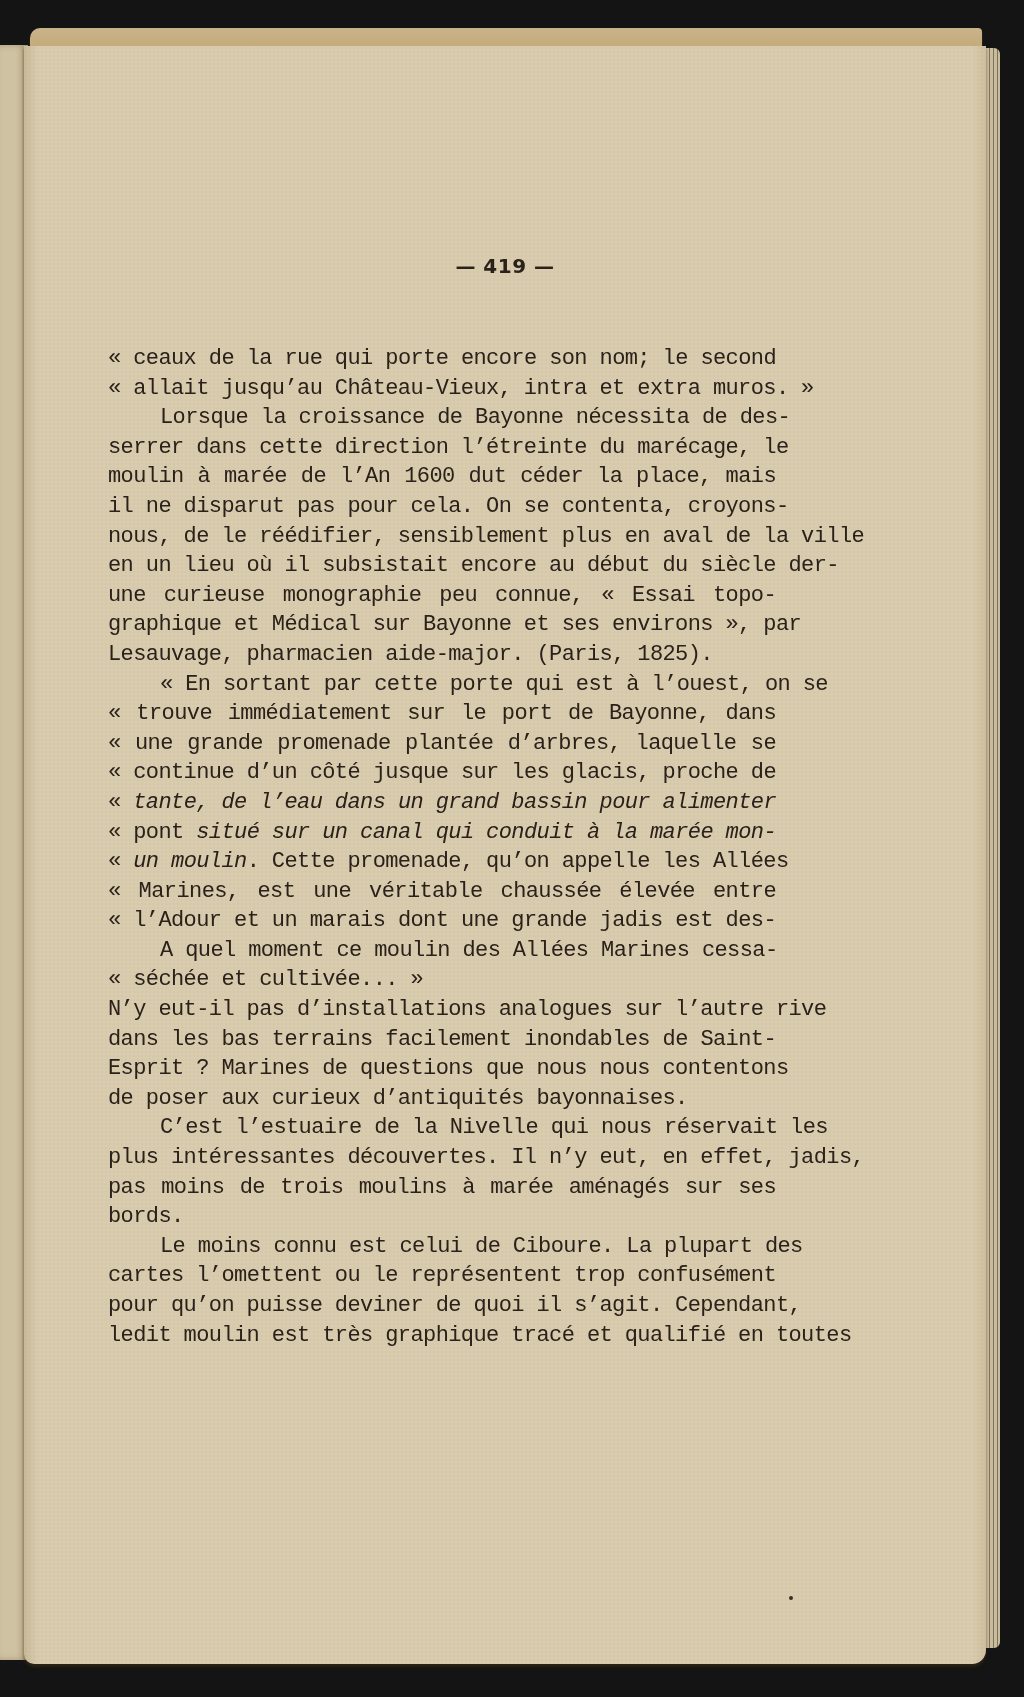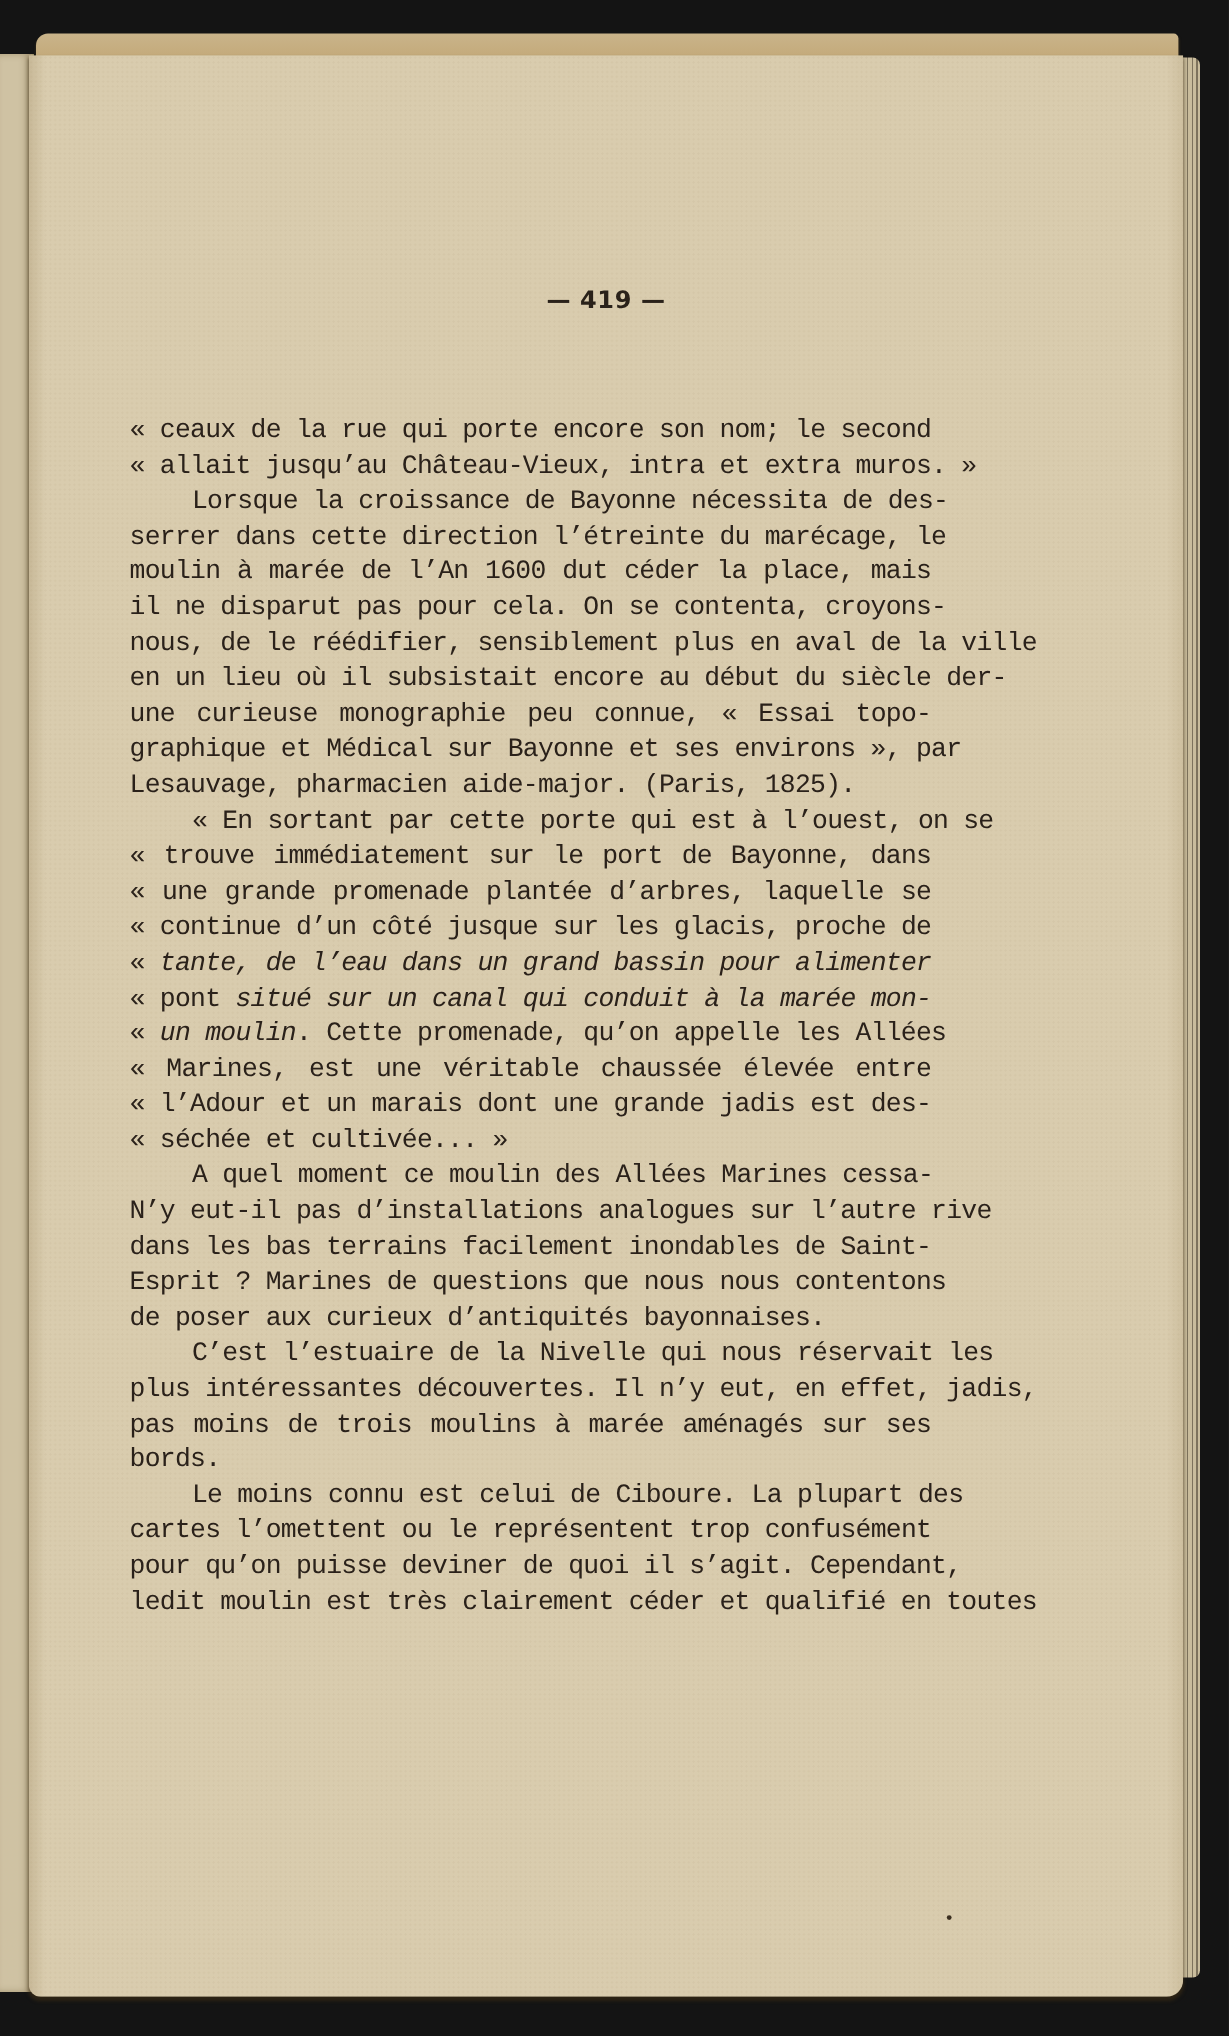--- a/index.html
+++ b/index.html
@@ -56,21 +56,21 @@
       top: 48px;
       width: 22px;
       height: 1600px;
       background: repeating-linear-gradient(90deg, #c9bc9c 0px, #c9bc9c 3px, #7d725c 3px, #7d725c 4px);
       border-radius: 0 6px 6px 0;
     }
     .page-number {
       position: absolute;
       left: 0;
       width: 962px;
-      top: 192px;
+      top: 208px;
       text-align: center;
       font-family: "DejaVu Sans", sans-serif;
       font-weight: bold;
       font-size: 20px;
       color: #2a221a;
       letter-spacing: 0.5px;
     }
     .text-block {
       position: absolute;
       left: 84px;
@@ -131,29 +131,29 @@
       <span class="line last">Lesauvage, pharmacien aide-major. (Paris, 1825).</span>
       <span class="line indent">« En sortant par cette porte qui est à l’ouest, on se</span>
       <span class="line">« trouve immédiatement sur le port de Bayonne, dans</span>
       <span class="line">« une grande promenade plantée d’arbres, laquelle se</span>
       <span class="line">« continue d’un côté jusque sur les glacis, proche de</span>
       <span class="line"><span>« </span><span class="it">tante, de l’eau dans un grand bassin pour alimenter</span><span></span></span>
       <span class="line"><span>« pont </span><span class="it">situé sur un canal qui conduit à la marée mon-</span><span></span></span>
       <span class="line"><span>« </span><span class="it">un moulin</span><span>. Cette promenade, qu’on appelle les Allées</span></span>
       <span class="line">« Marines, est une véritable chaussée élevée entre</span>
       <span class="line">« l’Adour et un marais dont une grande jadis est des-</span>
+      <span class="line indent">A quel moment ce moulin des Allées Marines cessa-</span>
       <span class="line last">« séchée et cultivée... »</span>
-      <span class="line indent">A quel moment ce moulin des Allées Marines cessa-</span>
       <span class="line">N’y eut-il pas d’installations analogues sur l’autre rive</span>
       <span class="line">dans les bas terrains facilement inondables de Saint-</span>
       <span class="line">Esprit ? Marines de questions que nous nous contentons</span>
       <span class="line last">de poser aux curieux d’antiquités bayonnaises.</span>
       <span class="line indent">C’est l’estuaire de la Nivelle qui nous réservait les</span>
       <span class="line">plus intéressantes découvertes. Il n’y eut, en effet, jadis,</span>
       <span class="line">pas moins de trois moulins à marée aménagés sur ses</span>
       <span class="line last">bords.</span>
       <span class="line indent">Le moins connu est celui de Ciboure. La plupart des</span>
       <span class="line">cartes l’omettent ou le représentent trop confusément</span>
       <span class="line">pour qu’on puisse deviner de quoi il s’agit. Cependant,</span>
-      <span class="line">ledit moulin est très clairement céder et qualifié en toutes</span>
+      <span class="line">ledit moulin est très graphique tracé et qualifié en toutes</span>
     </div>
   <div class="spot"></div>
 </div>
 
 </body></html>

